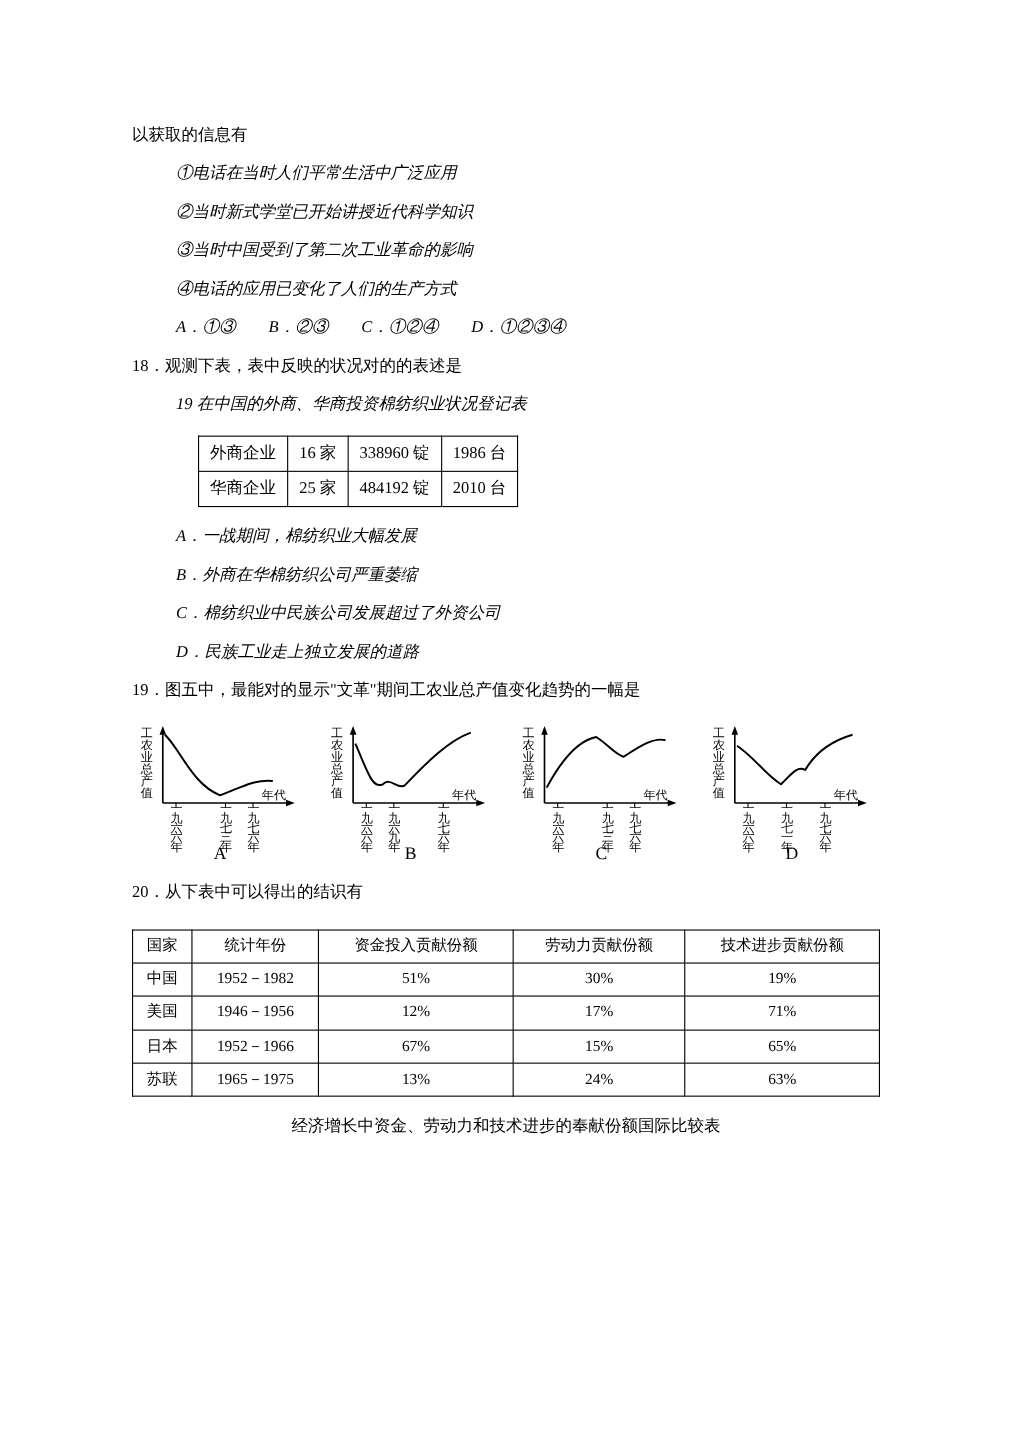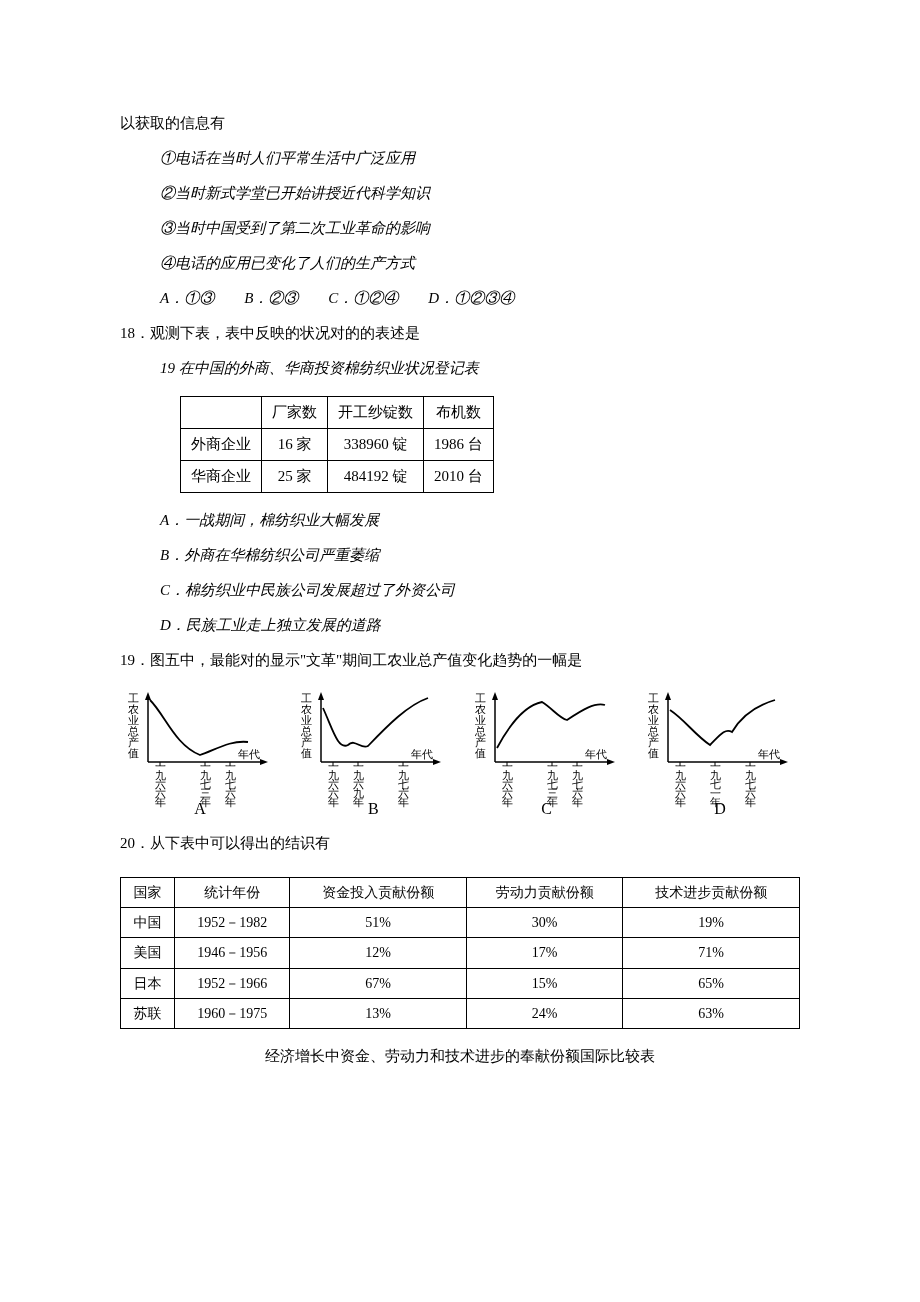--- a/index.html
+++ b/index.html
@@ -66,26 +66,20 @@
 <div class="line indent-1">②当时新式学堂已开始讲授近代科学知识</div>
 <div class="line indent-1">③当时中国受到了第二次工业革命的影响</div>
 <div class="line indent-1">④电话的应用已变化了人们的生产方式</div>
 <div class="line indent-1">A．①③　　B．②③　　C．①②④　　D．①②③④</div>
 
 <div class="line q-line">18．观测下表，表中反映的状况对的的表述是</div>
 <div class="line indent-1">19 在中国的外商、华商投资棉纺织业状况登记表</div>
 
 <table class="tbl1">
   <tbody>
-      <tr>
-    <th></th>
-    <th>厂家数</th>
-    <th>开工纱锭数</th>
-    <th>布机数</th>
-  </tr>
   <tr>
     <td>外商企业</td>
     <td>16 家</td>
     <td>338960 锭</td>
     <td>1986 台</td>
   </tr>
   <tr>
     <td>华商企业</td>
     <td>25 家</td>
     <td>484192 锭</td>
@@ -207,21 +201,21 @@
   </tr>
   <tr>
     <td>日本</td>
     <td>1952－1966</td>
     <td>67%</td>
     <td>15%</td>
     <td>65%</td>
   </tr>
   <tr>
     <td>苏联</td>
-    <td>1960－1975</td>
+    <td>1965－1975</td>
     <td>13%</td>
     <td>24%</td>
     <td>63%</td>
   </tr>
 </tbody>
   </table>
 
 <div class="caption">经济增长中资金、劳动力和技术进步的奉献份额国际比较表</div>
 
 </body></html>

